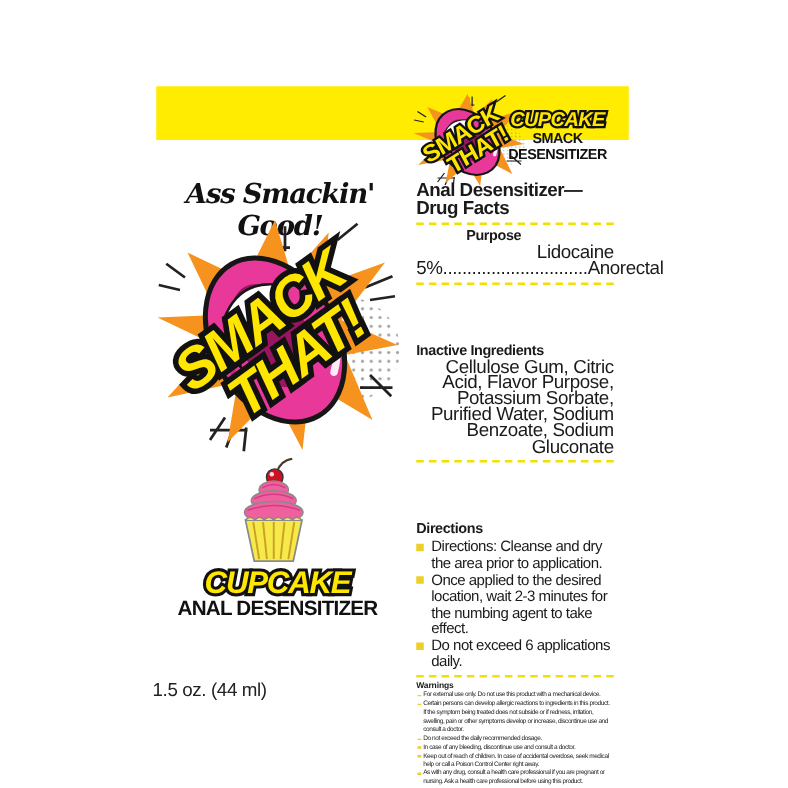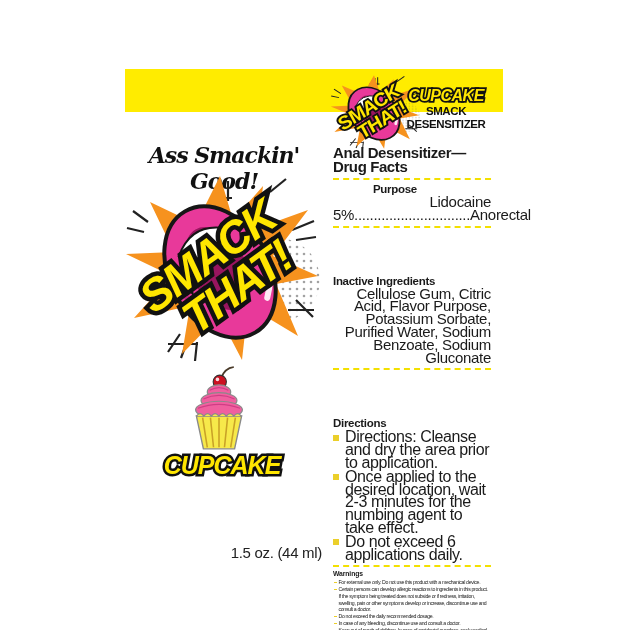--- a/index.html
+++ b/index.html
@@ -25,38 +25,38 @@
 
   .big-logo{left:120px;top:168px;width:200px;height:200px;}
   .big-logo svg{width:100%;height:100%;}
 
   .cupcake-wrap{left:180px;top:366px;width:78px;height:90px;}
   .cupcake-wrap svg{width:100%;height:100%;}
 
   .flavor-left{left:152px;top:450px;width:140px;height:30px;}
   .type-left{left:122px;top:478px;width:200px;text-align:center;
     font-size:16.5px;font-weight:bold;letter-spacing:-0.6px;color:#111;}
-  .net{left:122px;top:544px;width:200px;text-align:right;font-size:15px;
+  .net{left:122px;top:544px;width:200px;text-align:left;font-size:15px;
     letter-spacing:-0.3px;color:#222;}
 
   .small-logo{left:328px;top:72px;width:92px;height:80px;}
   .small-logo svg{width:100%;height:100%;}
   .brand-text{left:402px;top:85px;width:88px;text-align:center;}
   .brand-text svg{width:88px;height:20px;display:block;}
   .brand-line{font-size:11.5px;font-weight:bold;letter-spacing:-0.4px;
     line-height:12.5px;color:#111;}
 
   .facts{left:333px;top:146px;width:158px;}
   .facts-title{font-size:15px;font-weight:bold;letter-spacing:-0.4px;line-height:14px;}
   .divider{border-top:2.5px dashed var(--divider_yellow);margin:4px 0 3px 0;height:0;}
   .ai-row{display:flex;font-size:11.5px;font-weight:bold;letter-spacing:-0.3px;line-height:13px;margin-top:1px;}
   .ai-row .purpose{margin-left:40px;}
   .body-txt{font-size:15px;line-height:12.8px;letter-spacing:-0.3px;text-align:right;}
   .sec-head{font-size:11.5px;font-weight:bold;letter-spacing:-0.3px;line-height:14px;margin-top:46px;}
-  .dir-list{list-style:none;font-size:16px;line-height:12.8px;letter-spacing:-0.4px;margin-top:1px;}
+  .dir-list{list-style:none;font-size:12px;line-height:12.8px;letter-spacing:-0.4px;margin-top:1px;}
   .dir-list li{position:relative;padding-left:12px;margin-bottom:1px;}
   .sq{position:absolute;left:0;top:3.5px;width:6px;height:6px;background:var(--bullet_yellow);}
   .warn-head{font-size:6.8px;font-weight:bold;line-height:8.5px;letter-spacing:-0.1px;}
   .warn-list{list-style:none;font-size:5.2px;line-height:6.9px;letter-spacing:-0.32px;}
   .warn-list li{position:relative;padding-left:5.5px;}
   .dash{position:absolute;left:0.5px;top:2.8px;width:3px;height:1.3px;background:var(--bullet_yellow);}
   .fine-italic{font-style:italic;font-size:6px;line-height:7.6px;letter-spacing:-0.15px;margin-bottom:5px;color:#222;}
 </style>
 </head>
 <body>
@@ -131,20 +131,21 @@
   <div class="abs cupcake-wrap">
     <svg viewBox="0 0 100 115">
         <use href="#cupcake-art"></use>
       </svg>
   </div>
 
   <svg class="abs flavor-left" viewBox="0 0 140 30">
     <text x="70" y="24" text-anchor="middle" font-family="&quot;Liberation Sans&quot;,sans-serif" font-weight="bold" font-style="italic" font-size="25" fill="var(--logo_yellow)" stroke="#111" stroke-width="5" paint-order="stroke" letter-spacing="-1">CUPCAKE</text>
   </svg>
 
+  <div class="abs type-left">ANAL DESENSITIZER</div>
   <div class="abs net">1.5 oz. (44 ml)</div>
 
   <div class="abs small-logo">
     <svg viewBox="0 0 200 200" preserveAspectRatio="none">
         <use href="#smack-logo"></use>
       </svg>
   </div>
 
   <div class="abs brand-text">
     <svg viewBox="0 0 88 20">

